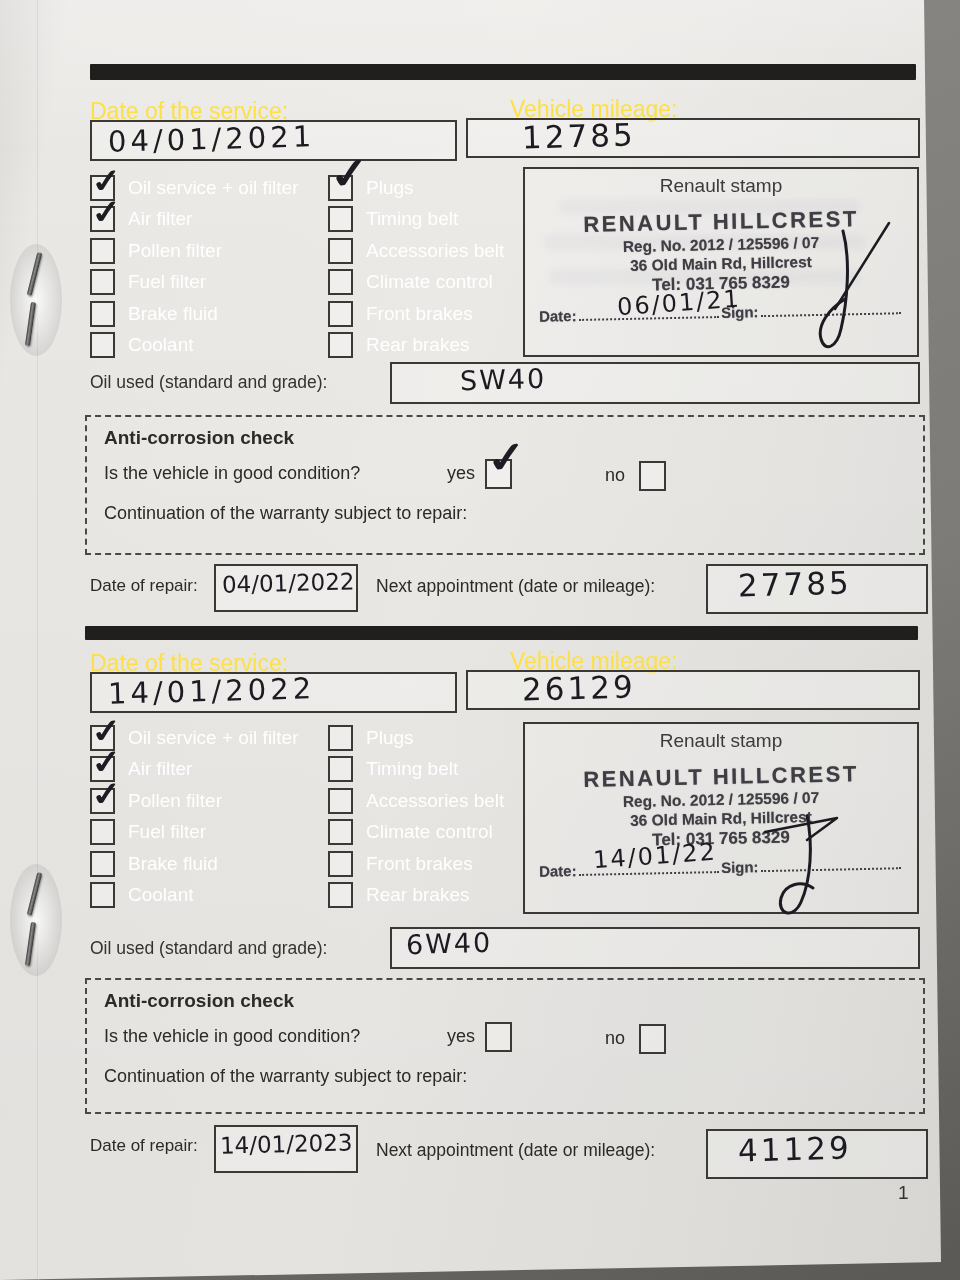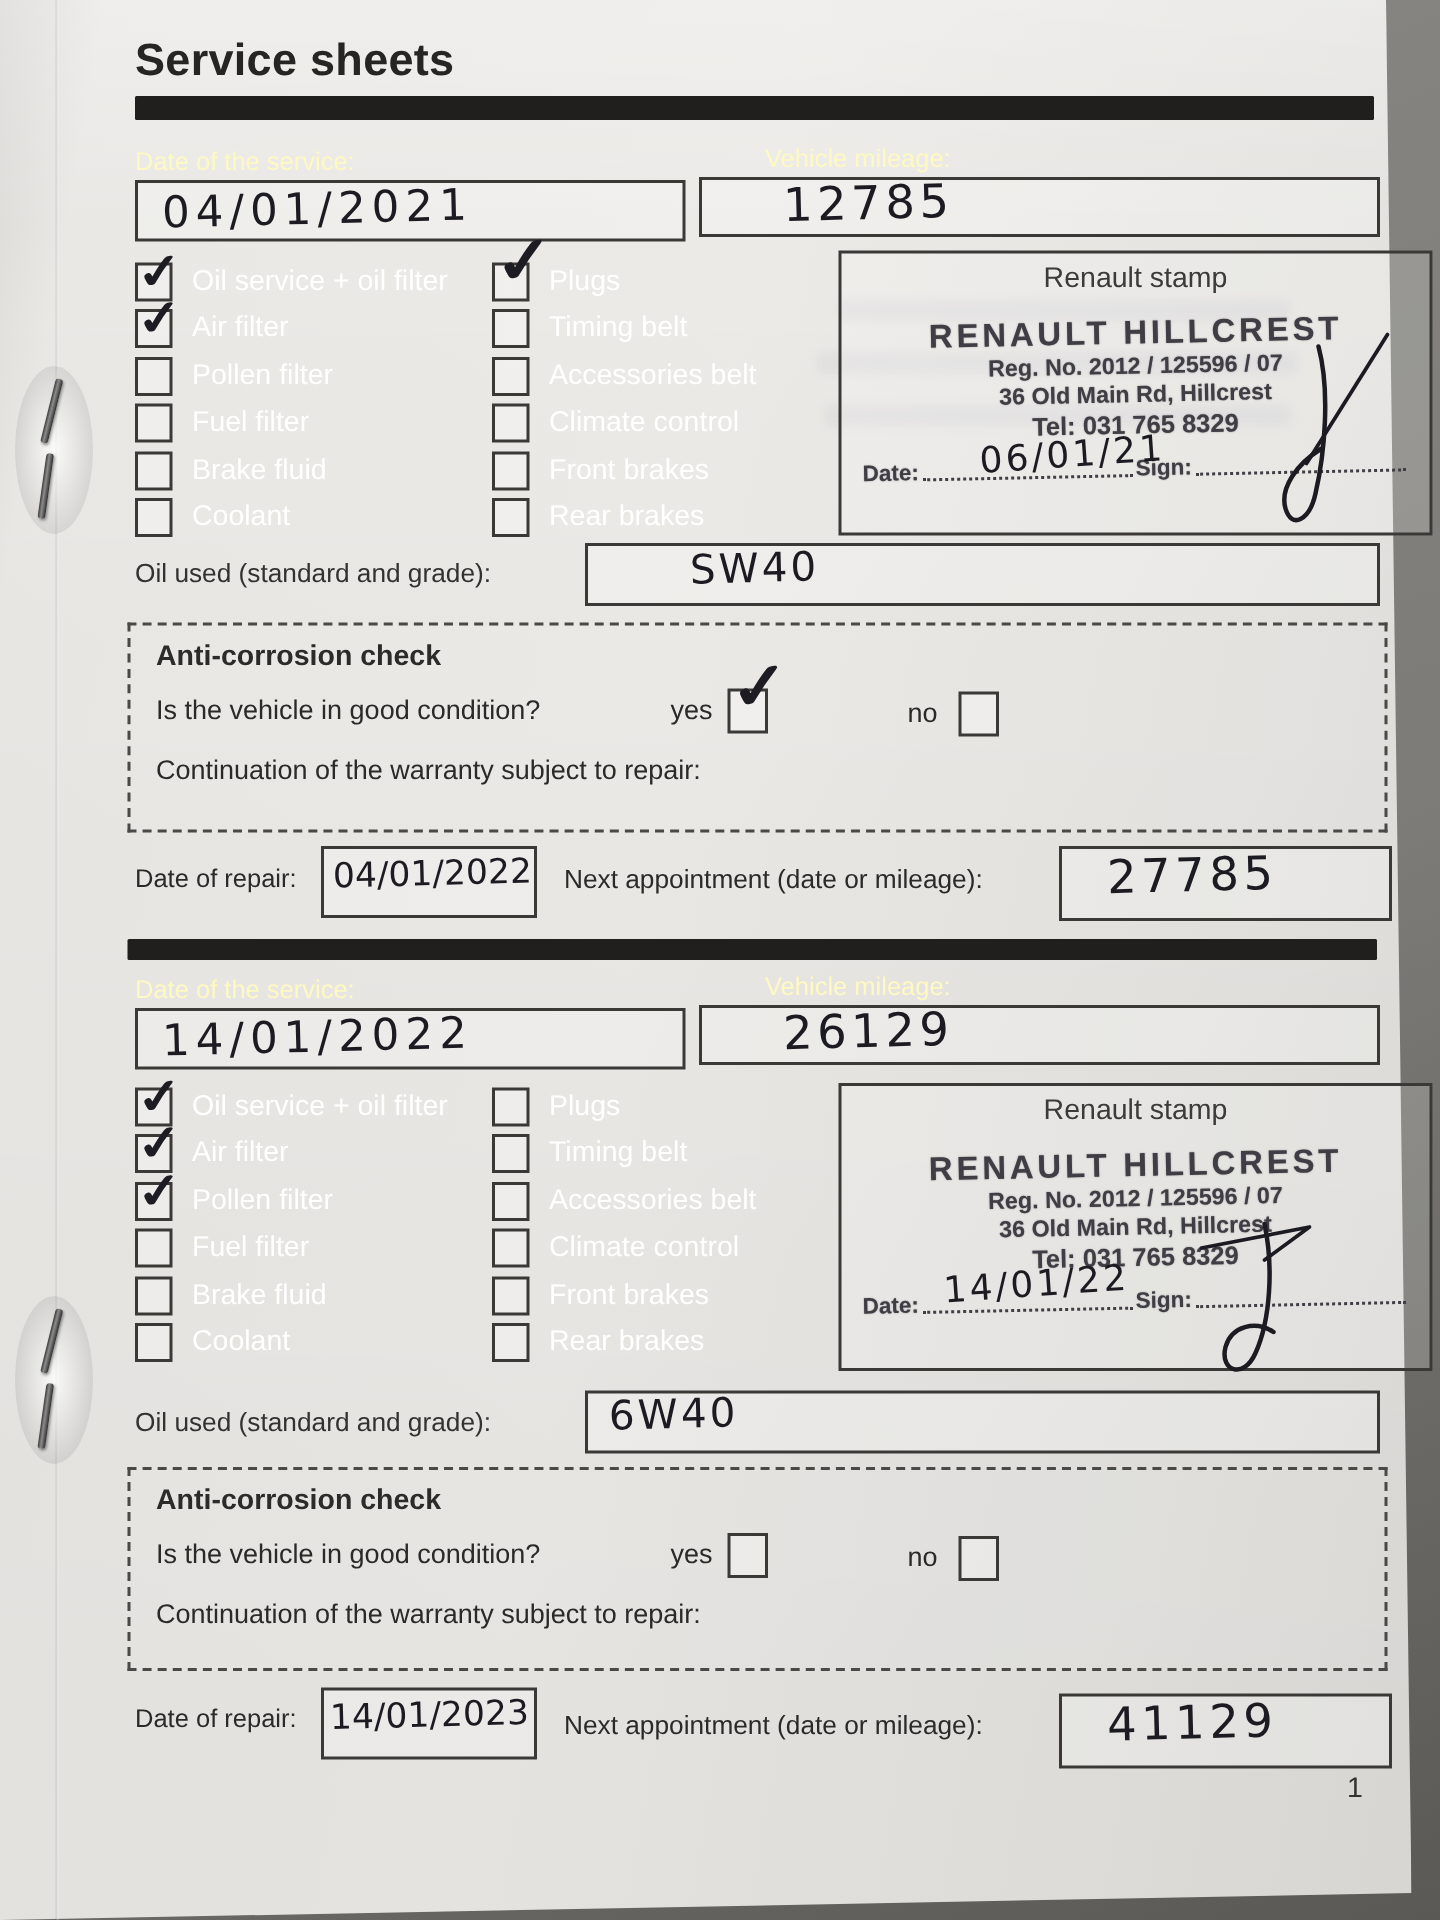--- a/index.html
+++ b/index.html
@@ -22,21 +22,21 @@
   .staple .leg.b{left:10px;top:50px;transform:rotate(8deg);}
 
   .content{position:absolute;left:0;top:0;width:960px;height:1280px;color:#2b2a28;}
   .title{position:absolute;left:90px;top:24px;font-size:30px;font-weight:700;letter-spacing:.2px;color:#262523;}
   .bigbar{position:absolute;left:90px;width:826px;height:16px;background:#201f1d;border-radius:1px;}
   .bar1{top:64px;} .bar2{left:85px;top:626px;width:833px;height:14px;}
 
   .block{position:absolute;left:90px;width:830px;}
   .b1{top:96px;height:530px;} .b2{top:648px;height:560px;}
 
-  .lbl{font-size:17px;color:#fef9c3;}
+  .lbl{font-size:23px;color:#fde047;}
   .l-date{position:absolute;left:0;top:2px;}
   .l-mile{position:absolute;left:376px;top:0;margin-left:44px;}
   .fbox{position:absolute;border:2px solid #3a3936;background:rgba(255,255,255,.25);}
   .datebox{left:0;top:24px;width:363px;height:37px;}
   .milebox{left:376px;top:22px;width:450px;height:36px;}
 
   .hand{font-family:"DejaVu Sans",sans-serif;color:#1c1b22;transform:rotate(-1.5deg);
         font-weight:500;white-space:nowrap;}
   .hw-date{position:absolute;left:18px;top:26px;font-size:29px;letter-spacing:4px;}
   .hw-mile{position:absolute;left:432px;top:22px;font-size:31px;letter-spacing:3px;}
@@ -45,21 +45,21 @@
           grid-template-columns:238px 282px;grid-template-rows:repeat(6,31.5px);
           grid-auto-flow:column;}
   .b1 .cbgrid{top:76px;} .b2 .cbgrid{top:74px;}
   .cbrow{display:flex;align-items:center;gap:13px;position:relative;}
   .cbox{width:21px;height:22px;border:2.5px solid #3a3936;background:rgba(255,255,255,.3);flex:0 0 auto;position:relative;}
   .cblbl{font-size:19px;color:#ffffff;}
   .tick{position:absolute;left:1px;top:-12px;font-size:32px;font-weight:700;color:#1d1c22;
         transform:rotate(-6deg) scaleX(1.15);line-height:1;pointer-events:none;}
   .tick.big{font-size:42px;top:-24px;left:2px;}
 
-  .stampbox{position:absolute;left:433px;width:392px;border:2px solid #3a3936;background:rgba(255,255,255,.18);margin-left:36px;}
+  .stampbox{position:absolute;left:433px;width:392px;border:2px solid #3a3936;background:rgba(255,255,255,.18);}
   .b1 .stampbox{top:71px;height:186px;} .b2 .stampbox{top:74px;height:188px;}
   .stamp-title{text-align:center;font-size:19px;color:#3c3b39;margin-top:6px;}
   .stampink{color:#403e44;transform:rotate(-1.2deg);text-shadow:0 0 1px rgba(64,62,68,.55);}
   .st1{text-align:center;font-size:22px;font-weight:700;letter-spacing:2.5px;margin-top:12px;
        font-family:"Liberation Sans",sans-serif;}
   .st2,.st3{text-align:center;font-size:15.5px;font-weight:700;margin-top:1px;}
   .st4{text-align:center;font-size:17px;font-weight:700;margin-top:1px;}
   .st-dsrow{display:flex;align-items:flex-end;font-size:15px;font-weight:700;
             margin:10px 14px 0 14px;}
   .leader{flex:1;border-bottom:2.5px dotted #403e44;margin:0 2px 3px 2px;height:1px;}
@@ -114,21 +114,20 @@
   <div class="leg b"></div>
 </div>
 <div class="staple" style="top:872px">
   <div class="blob"></div>
   <div class="leg a"></div>
   <div class="leg b"></div>
 </div>
 
 <div class="content">
 
-  <div class="title">Service sheets</div>
   <div class="bigbar bar1"></div>
 
   <div class="bleed" style="left:560px;top:200px;width:300px;height:14px"></div>
   <div class="bleed" style="left:545px;top:235px;width:320px;height:14px"></div>
   <div class="bleed" style="left:550px;top:270px;width:310px;height:14px"></div>
 
   <div class="block b1">
     <div class="lbl l-date">Date of the service:</div>
     <div class="lbl l-mile">Vehicle mileage:</div>
     <div class="fbox datebox"></div>

